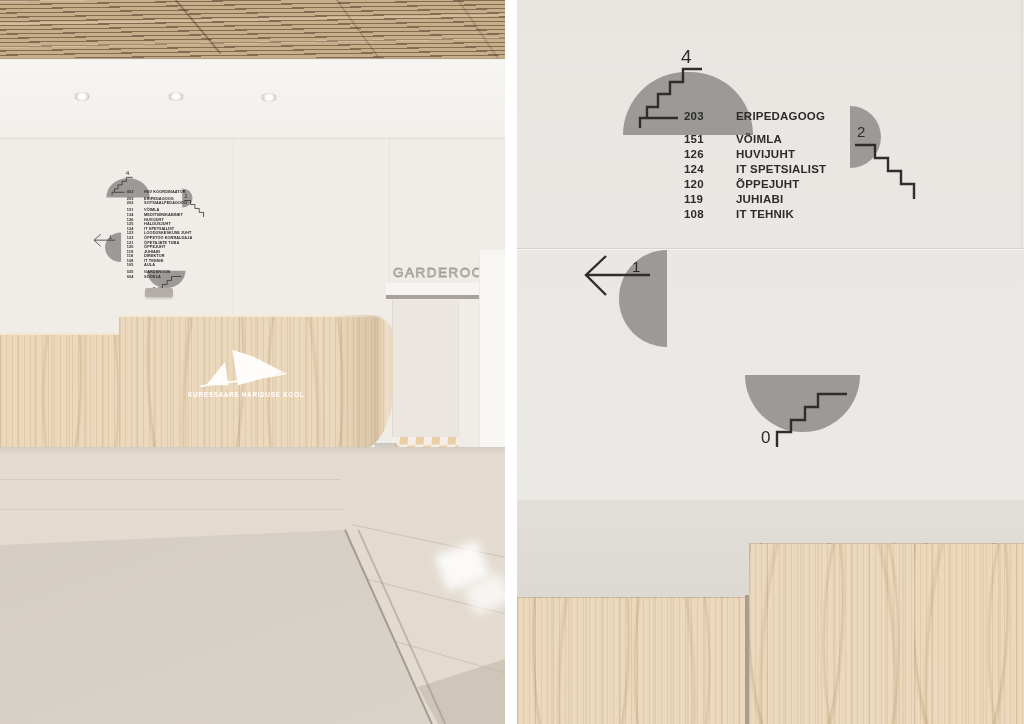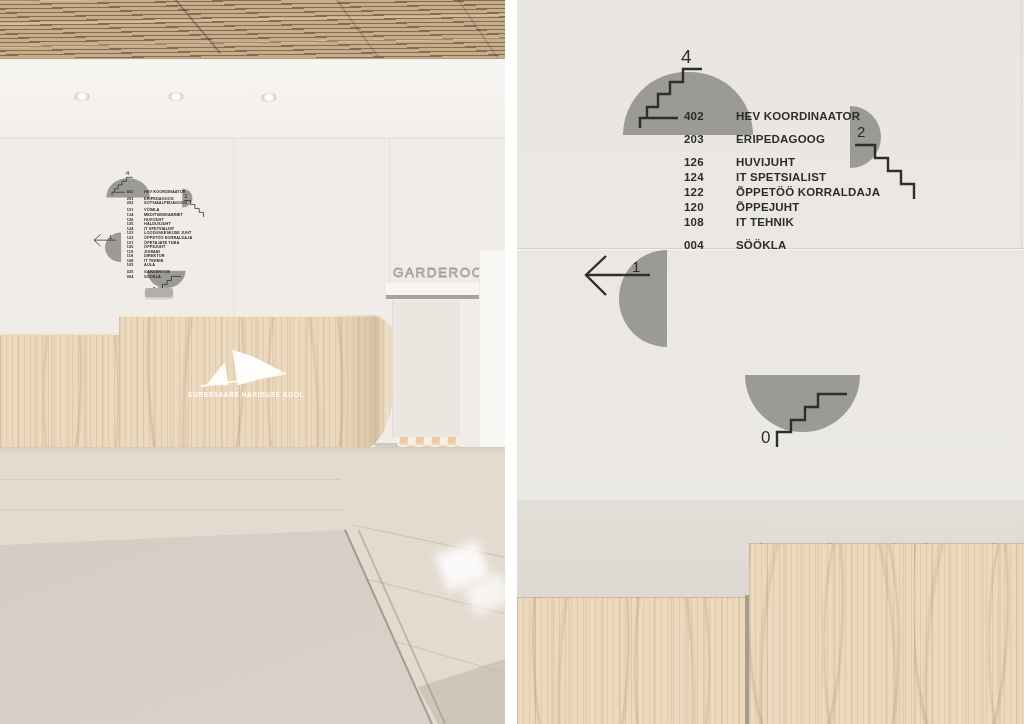--- a/index.html
+++ b/index.html
@@ -257,34 +257,31 @@
 
           <polyline points="73,230 9,230"></polyline>
           <polyline points="29,211 9,230 29,250"></polyline>
 
           <polyline points="200,402 200,387 214,387 214,375 228,375 228,362 241,362 241,349 270,349"></polyline>
         </g>
       </svg>
 
       <div class="dir-rows">
           <div class="dir-section">
-            <div class="dir-row"><span class="dir-num">402</span><span class="dir-label">HEV KOORDINAATOR</span></div>
+            <div class="dir-row"><span class="dir-num">203</span><span class="dir-label">ERIPEDAGOOG</span></div>
           </div>
           <div class="dir-section">
-            <div class="dir-row"><span class="dir-num">203</span><span class="dir-label">ERIPEDAGOOG</span></div>
-          </div>
-          <div class="dir-section">
+            <div class="dir-row"><span class="dir-num">151</span><span class="dir-label">VÕIMLA</span></div>
             <div class="dir-row"><span class="dir-num">126</span><span class="dir-label">HUVIJUHT</span></div>
             <div class="dir-row"><span class="dir-num">124</span><span class="dir-label">IT SPETSIALIST</span></div>
-            <div class="dir-row"><span class="dir-num">122</span><span class="dir-label">ÕPPETÖÖ KORRALDAJA</span></div>
             <div class="dir-row"><span class="dir-num">120</span><span class="dir-label">ÕPPEJUHT</span></div>
+            <div class="dir-row"><span class="dir-num">119</span><span class="dir-label">JUHIABI</span></div>
             <div class="dir-row"><span class="dir-num">108</span><span class="dir-label">IT TEHNIK</span></div>
           </div>
           <div class="dir-section">
-            <div class="dir-row"><span class="dir-num">004</span><span class="dir-label">SÖÖKLA</span></div>
           </div>
         </div>
     </div>
 
     <div class="rwood-left wood"></div>
     <div class="rwood-gap"></div>
     <div class="rwood-right wood"></div>
   </div>
 </div>
 

